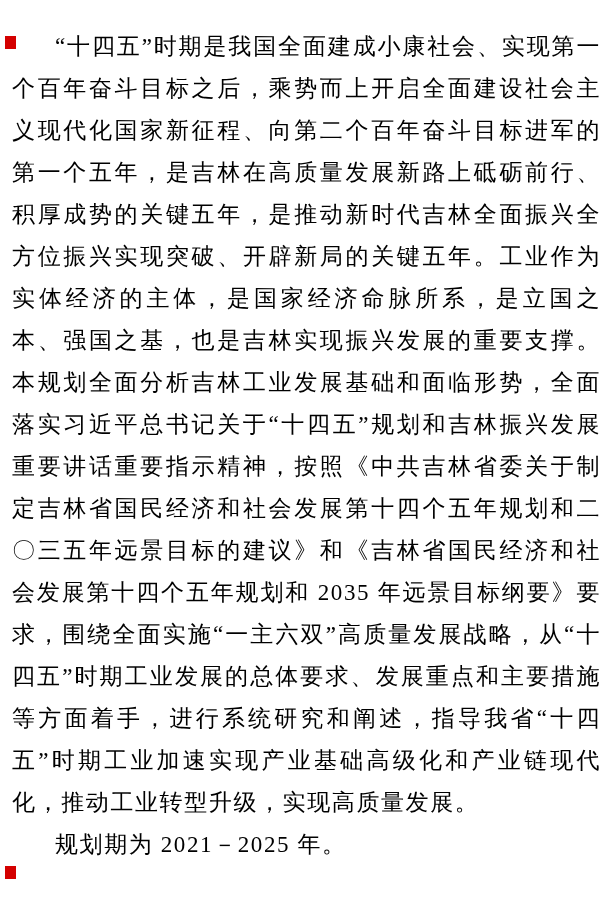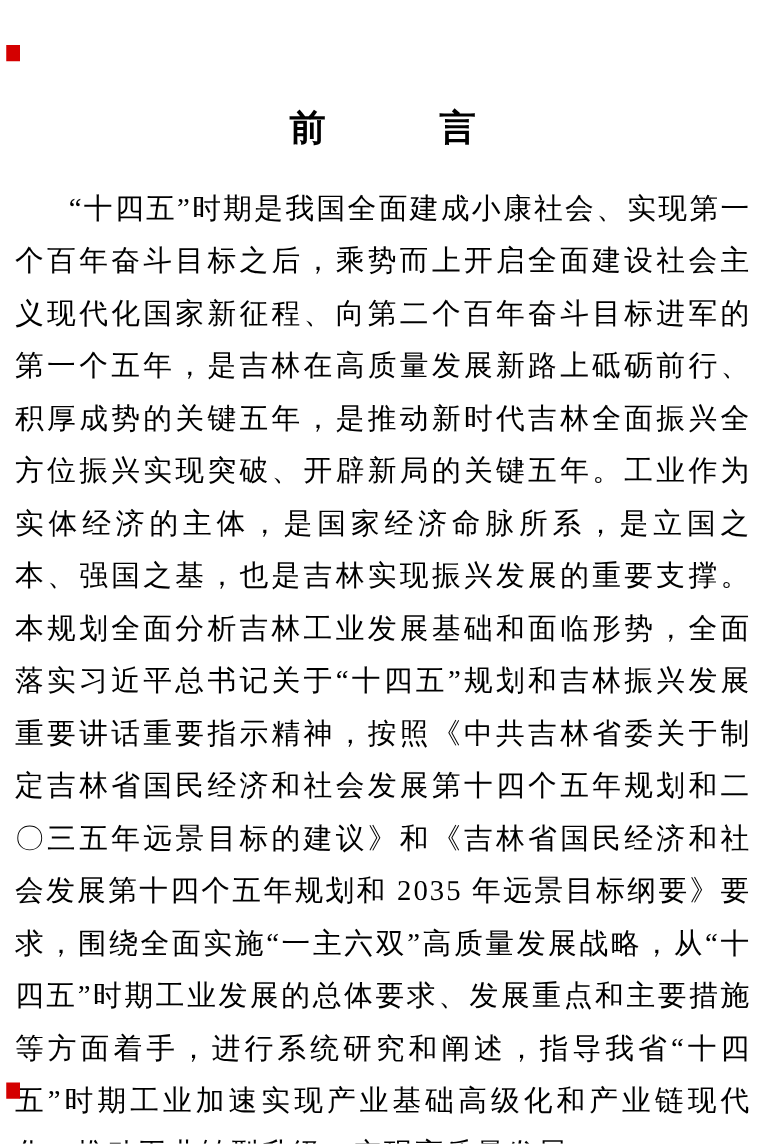--- a/index.html
+++ b/index.html
@@ -46,21 +46,21 @@
     word-break: break-all;
   }
 </style>
 </head>
 <body>
 
 <div class="page">
 
   <div class="corner-marker top" style="background: rgb(212, 0, 0);"></div>
 
-  <h1 class="doc-title">前　　　言</h1>
 
   <div class="doc-body">
     <p>“十四五”时期是我国全面建成小康社会、实现第一个百年奋斗目标之后，乘势而上开启全面建设社会主义现代化国家新征程、向第二个百年奋斗目标进军的第一个五年，是吉林在高质量发展新路上砥砺前行、积厚成势的关键五年，是推动新时代吉林全面振兴全方位振兴实现突破、开辟新局的关键五年。工业作为实体经济的主体，是国家经济命脉所系，是立国之本、强国之基，也是吉林实现振兴发展的重要支撑。本规划全面分析吉林工业发展基础和面临形势，全面落实习近平总书记关于“十四五”规划和吉林振兴发展重要讲话重要指示精神，按照《中共吉林省委关于制定吉林省国民经济和社会发展第十四个五年规划和二〇三五年远景目标的建议》和《吉林省国民经济和社会发展第十四个五年规划和 2035 年远景目标纲要》要求，围绕全面实施“一主六双”高质量发展战略，从“十四五”时期工业发展的总体要求、发展重点和主要措施等方面着手，进行系统研究和阐述，指导我省“十四五”时期工业加速实现产业基础高级化和产业链现代化，推动工业转型升级，实现高质量发展。</p>
+    <p>规划期为 2021－2025 年。</p>
   </div>
 
   <div class="corner-marker bottom" style="background: rgb(212, 0, 0);"></div>
 
 </div>
 
 </body></html>

